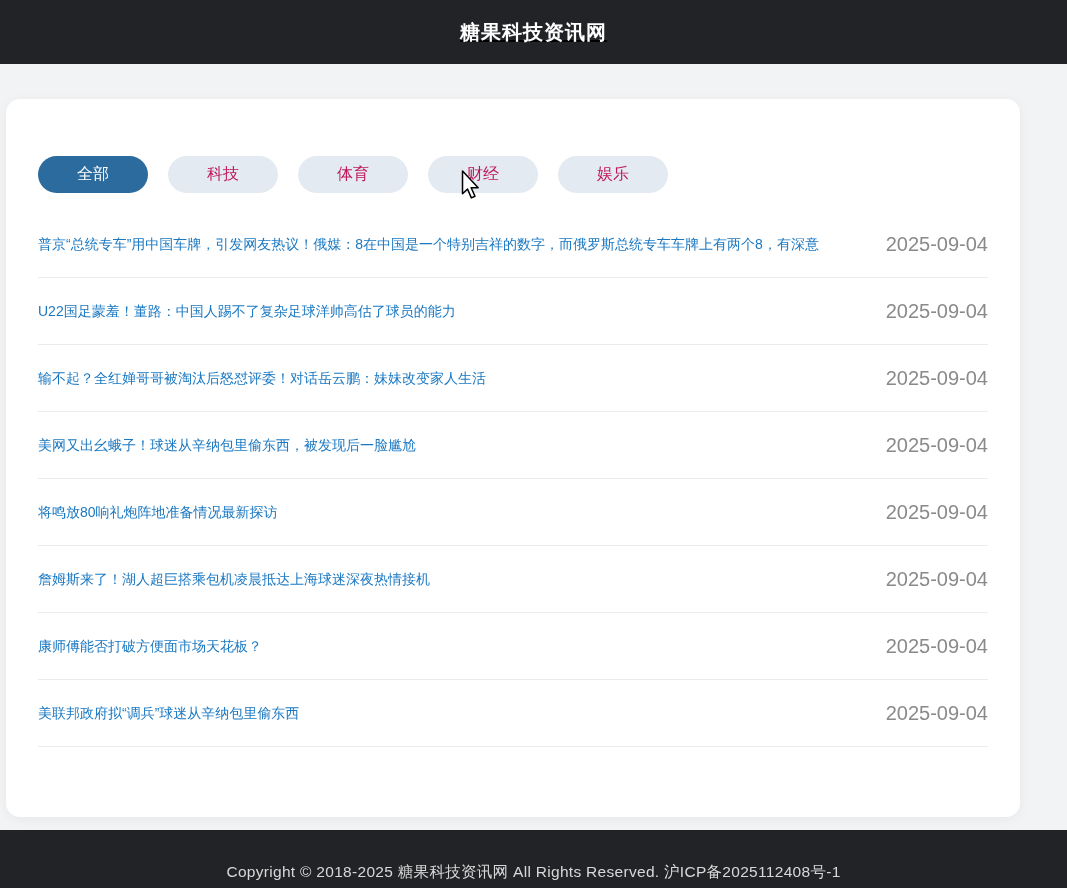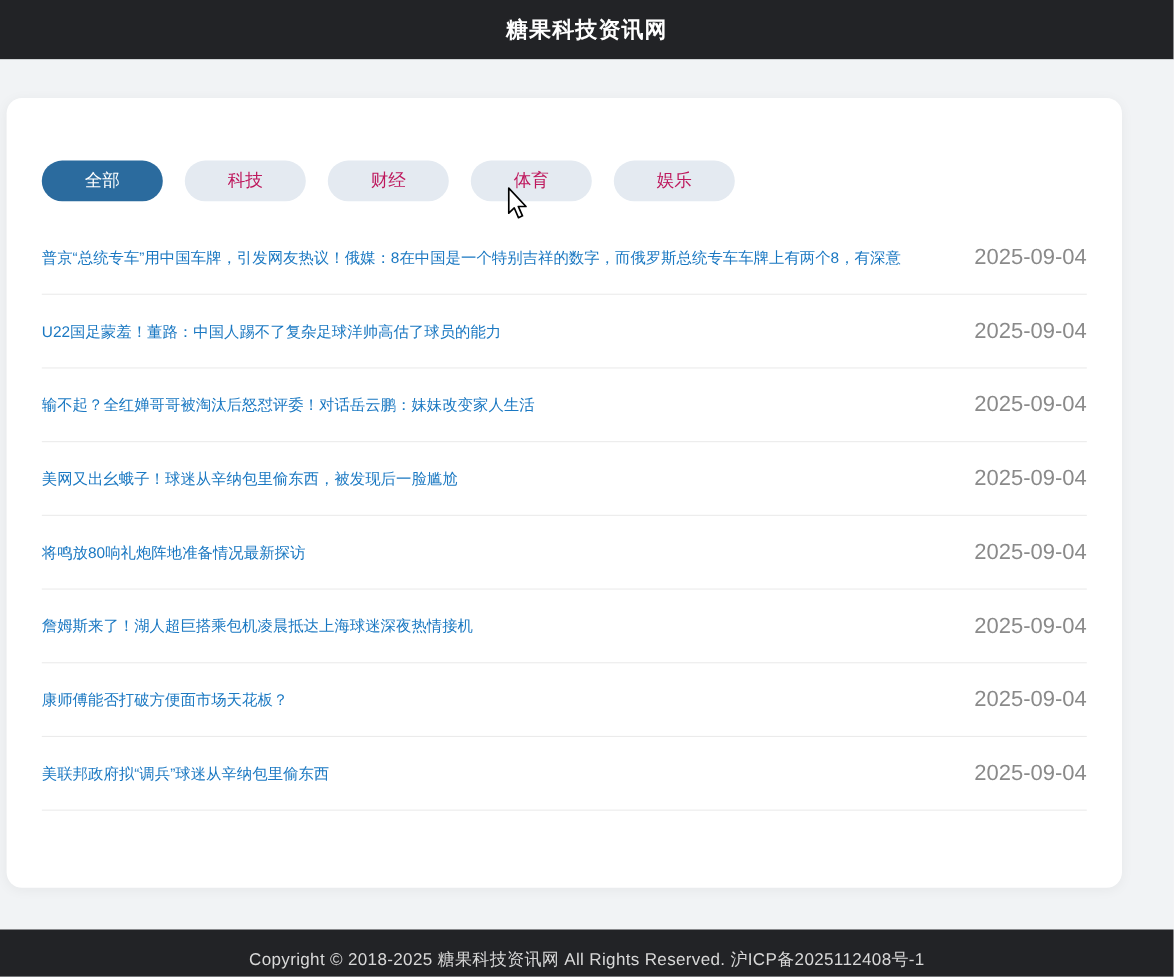--- a/index.html
+++ b/index.html
@@ -8,24 +8,25 @@
     font-family: "Liberation Sans", "DejaVu Sans", sans-serif;
     background: #f1f3f5;
   }
   .page {
     width: 1067px; height: 888px;
     display: flex; flex-direction: column;
     position: relative;
   }
   
   .site-header {
-    height: 54px;
+    height: 64px;
     background: #222326;
     display: flex; align-items: center; justify-content: center;
     flex: 0 0 auto;
+    text-decoration: underline;
   }
   .site-title {
     color: #ffffff;
     font-size: 20px;
     font-weight: bold;
     letter-spacing: 1px;
   }
   
   .main-area {
     flex: 1 1 auto;
@@ -81,21 +82,21 @@
   }
   .news-date {
     color: #8a8a8a;
     font-size: 20px;
     margin-left: 24px;
     white-space: nowrap;
     flex: 0 0 auto;
   }
   
   .site-footer {
-    height: 43px;
+    height: 58px;
     flex: 0 0 auto;
     background: #222326;
     display: flex;
     justify-content: center;
     align-items: flex-end;
     padding-bottom: 5px;
   }
   .footer-text {
     color: #d8d8d8;
     font-size: 15.5px;
@@ -121,23 +122,23 @@
 
   <main class="main-area">
     <section class="card">
 
       <nav class="tabs">
 
           <button class="tab active">全部</button>
 
           <button class="tab">科技</button>
 
+          <button class="tab">体育</button>
+
           <button class="tab">财经</button>
-
-          <button class="tab">体育</button>
 
           <button class="tab">娱乐</button>
 
       </nav>
 
       <ul class="news-list">
 
           <li class="news-row">
             <a class="news-title">普京“总统专车”用中国车牌，引发网友热议！俄媒：8在中国是一个特别吉祥的数字，而俄罗斯总统专车车牌上有两个8，有深意</a>
             <span class="news-date">2025-09-04</span>

